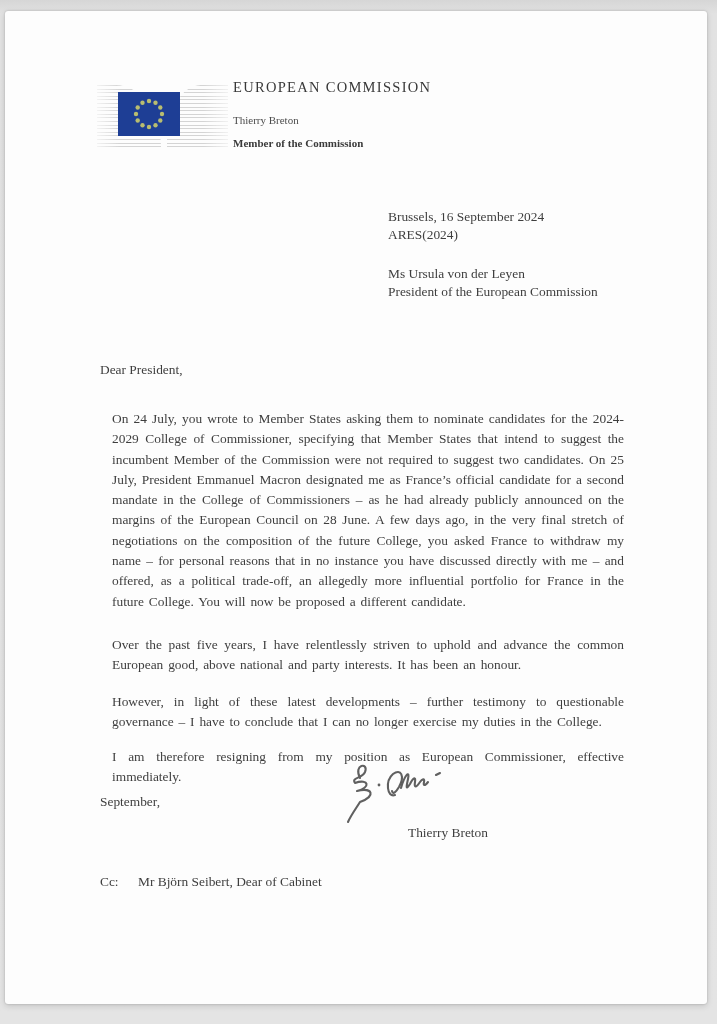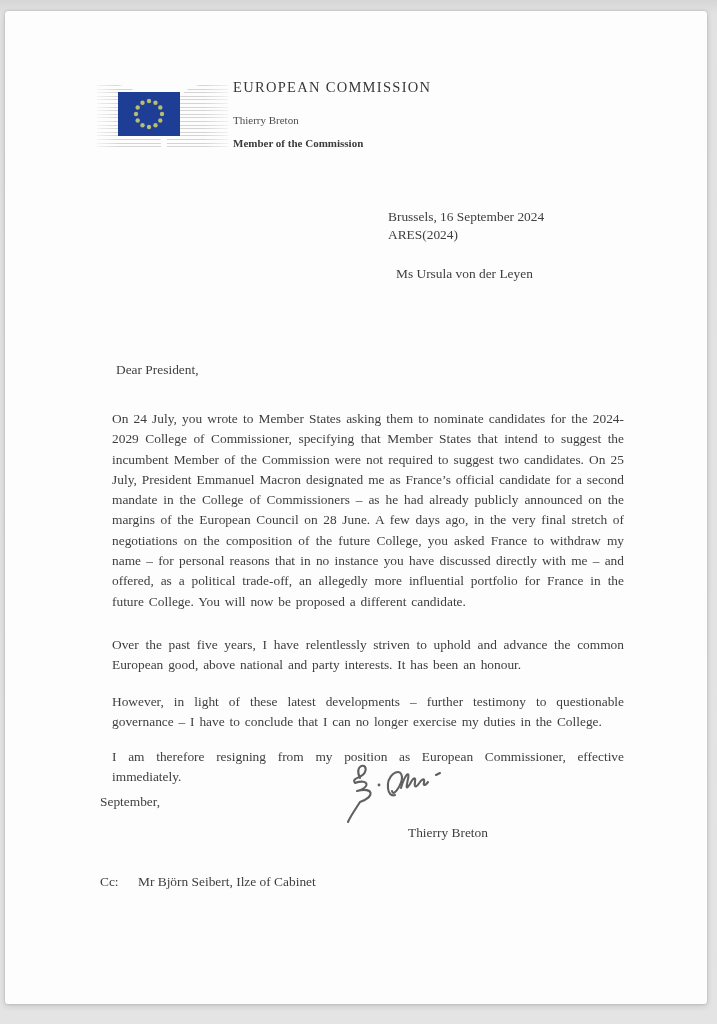--- a/index.html
+++ b/index.html
@@ -69,24 +69,24 @@
     font-size: 14.5px;
     letter-spacing: 1.3px;
     color: #383838;
     font-weight: normal;
   }
   .lh-name { margin-top: 17px; font-size: 11px; line-height: 13px; color: #4c4c4c; }
   .lh-role { font-size: 11px; line-height: 13px; font-weight: bold; color: #3a3a3a; margin-top: 10px; }
 
   
   .dateblock { position: absolute; top: 197px; left: 288px; line-height: 17.5px; }
-  .recipient { position: absolute; top: 254px; left: 296px; line-height: 17.5px; }
+  .recipient { position: absolute; top: 254px; left: 288px; line-height: 17.5px; }
 
   
-  .salutation { position: absolute; top: 349px; left: 16px; font-family: Liberation Serif, serif; }
+  .salutation { position: absolute; top: 349px; left: 0; font-family: Liberation Serif, serif; }
   .para {
     position: absolute;
     left: 0;
     width: 512px;
     margin: 12px;
     text-align: justify;
     text-align-last: left;
     word-spacing: 1.5px;
   }
   .p1 { top: 386px; }
@@ -142,20 +142,21 @@
         </div>
       </div>
 
       <div class="dateblock">
         <div>Brussels, 16 September 2024</div>
         <div>ARES(2024)</div>
       </div>
 
       <div class="recipient">
         <div>Ms Ursula von der Leyen</div>
+        <div>President of the European Commission</div>
       </div>
 
       <div class="salutation">Dear President,</div>
       <p class="para p1">On 24 July, you wrote to Member States asking them to nominate candidates for the 2024-2029 College of Commissioner, specifying that Member States that intend to suggest the incumbent Member of the Commission were not required to suggest two candidates. On 25 July, President Emmanuel Macron designated me as France’s official candidate for a second mandate in the College of Commissioners – as he had already publicly announced on the margins of the European Council on 28 June. A few days ago, in the very final stretch of negotiations on the composition of the future College, you asked France to withdraw my name – for personal reasons that in no instance you have discussed directly with me – and offered, as a political trade-off, an allegedly more influential portfolio for France in the future College. You will now be proposed a different candidate.</p>
       <p class="para p3">However, in light of these latest developments – further testimony to questionable governance – I have to conclude that I can no longer exercise my duties in the College.</p>
       <p class="para p2">Over the past five years, I have relentlessly striven to uphold and advance the common European good, above national and party interests. It has been an honour.</p>
       <p class="para p4">I am therefore resigning from my position as European Commissioner, effective immediately.</p>
 
       <div class="closing">September,</div>
       <svg class="signature" viewBox="0 0 132 66" xmlns="http://www.w3.org/2000/svg">
@@ -163,19 +164,19 @@
         <circle cx="41" cy="24" r="1.4"></circle>
         <path d="M57,34 C49,37 47,20 55,13 C63,7 67,15 61,26 C58,31 55,34 54,30"></path>
         <path d="M63,27 C67,13 72,9 70,18 C68,27 68,29 72,23 C75,17 78,15 77,21 C76,27 78,27 82,21 C84,18 87,17 86,21 C85,25 87,25 90,21"></path>
         <path d="M98,14 L102,12"></path>
       </svg>
       <div class="signer">Thierry Breton</div>
 
       <div class="ccblock">
         <div class="cc-label">Cc:</div>
         <div class="cc-lines">
-          <div>Mr Björn Seibert, Ilze of Cabinet</div>
+          <div>Mr Björn Seibert, Dear of Cabinet</div>
         </div>
       </div>
 
     </div>
   </div>
 </div>
 
 </body></html>

